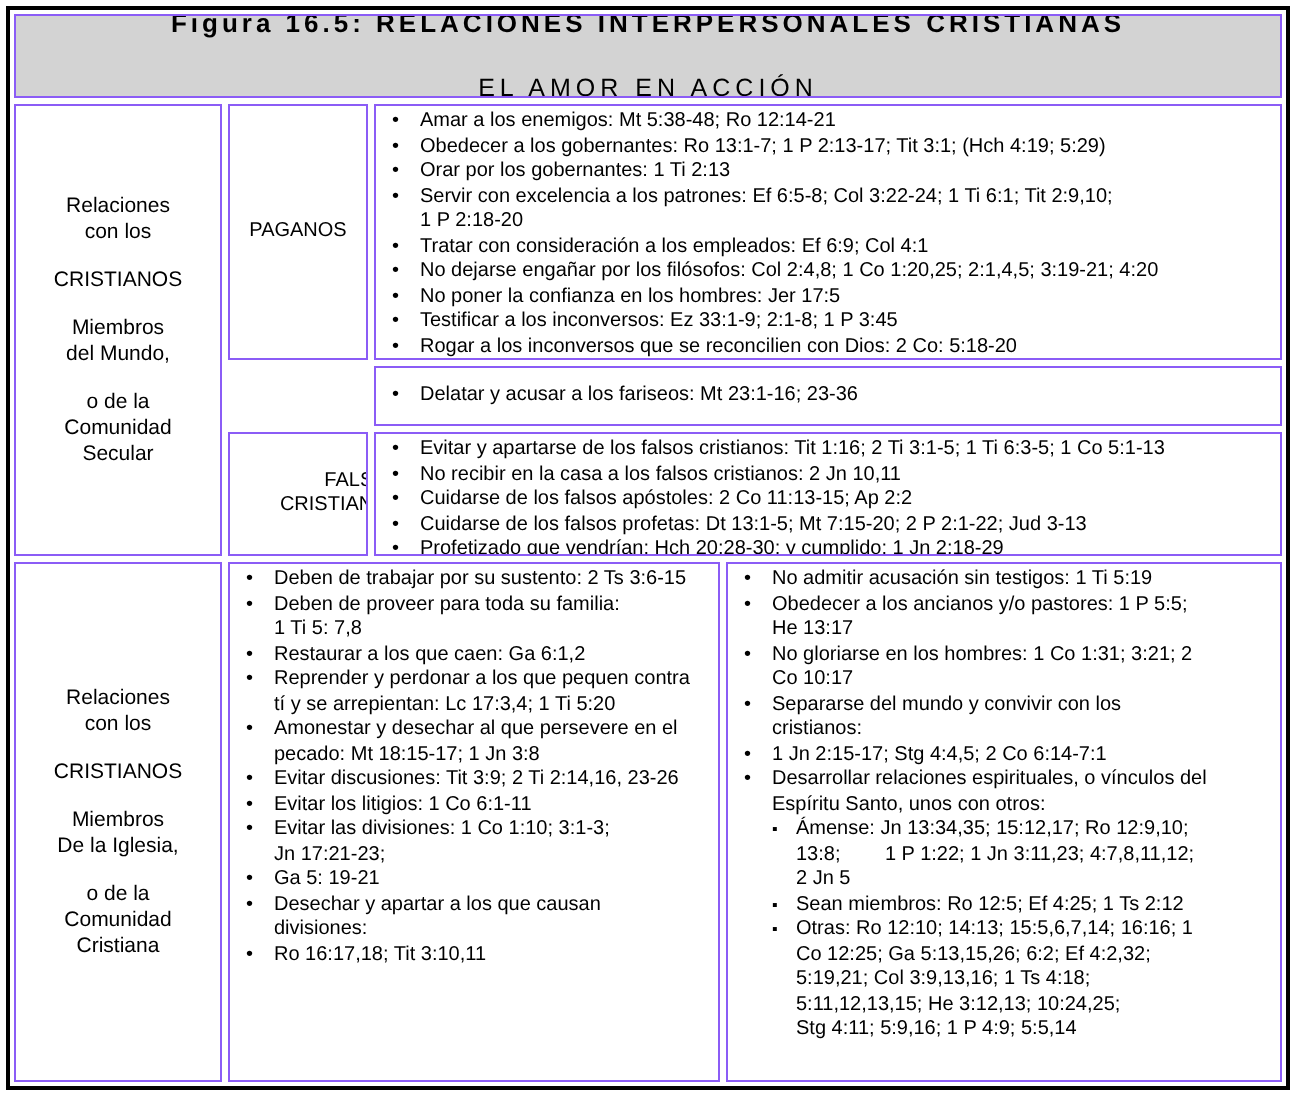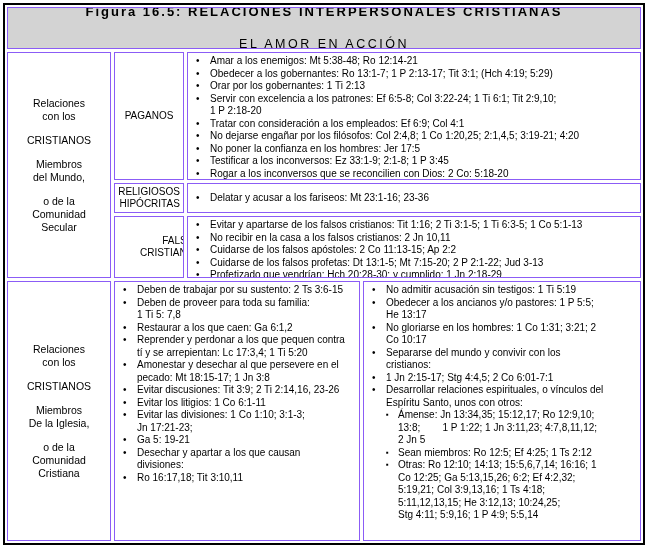--- a/index.html
+++ b/index.html
@@ -187,22 +187,20 @@
             <span class="b-marker">•</span>
             <span class="b-text">Testificar a los inconversos: Ez 33:1-9; 2:1-8; 1 P 3:45</span>
           </div>
 
           <div class="b-row">
             <span class="b-marker">•</span>
             <span class="b-text">Rogar a los inconversos que se reconcilien con Dios: 2 Co: 5:18-20</span>
           </div>
         </div>
 
-      <div class="cell cat-cell" style="grid-row:2; grid-column:2;">RELIGIOSOS
-HIPÓCRITAS</div>
       <div class="cell list-cell center-list" style="grid-row:2; grid-column:3;">
 
           <div class="b-row">
             <span class="b-marker">•</span>
             <span class="b-text">Delatar y acusar a los fariseos: Mt 23:1-16; 23-36</span>
           </div>
         </div>
 
       <div class="cell cat-cell" style="grid-row:3; grid-column:2;padding-left:44px;">FALSOS
 CRISTIANOS</div>
@@ -336,21 +334,21 @@
           </div>
 
           <div class="b-row">
             <span class="b-marker">•</span>
             <span class="b-text">Separarse del mundo y convivir con los
 cristianos:</span>
           </div>
 
           <div class="b-row">
             <span class="b-marker">•</span>
-            <span class="b-text">1 Jn 2:15-17; Stg 4:4,5; 2 Co 6:01-7:1</span>
+            <span class="b-text">1 Jn 2:15-17; Stg 4:4,5; 2 Co 6:14-7:1</span>
           </div>
 
           <div class="b-row">
             <span class="b-marker">•</span>
             <span class="b-text">Desarrollar relaciones espirituales, o vínculos del
 Espíritu Santo, unos con otros:</span>
           </div>
 
           <div class="b-row sub">
             <span class="b-marker">▪</span>

